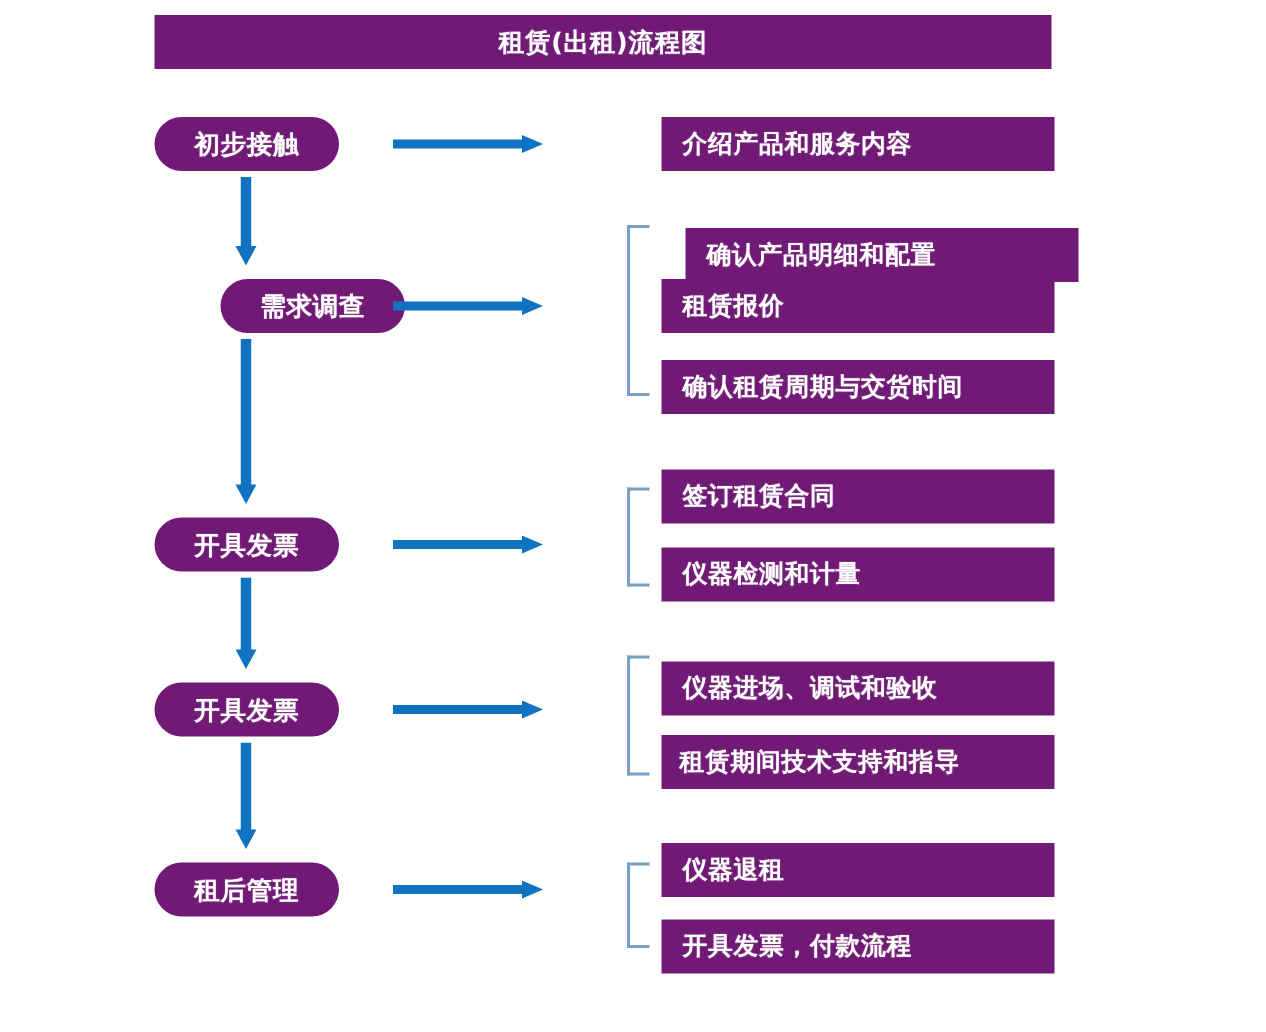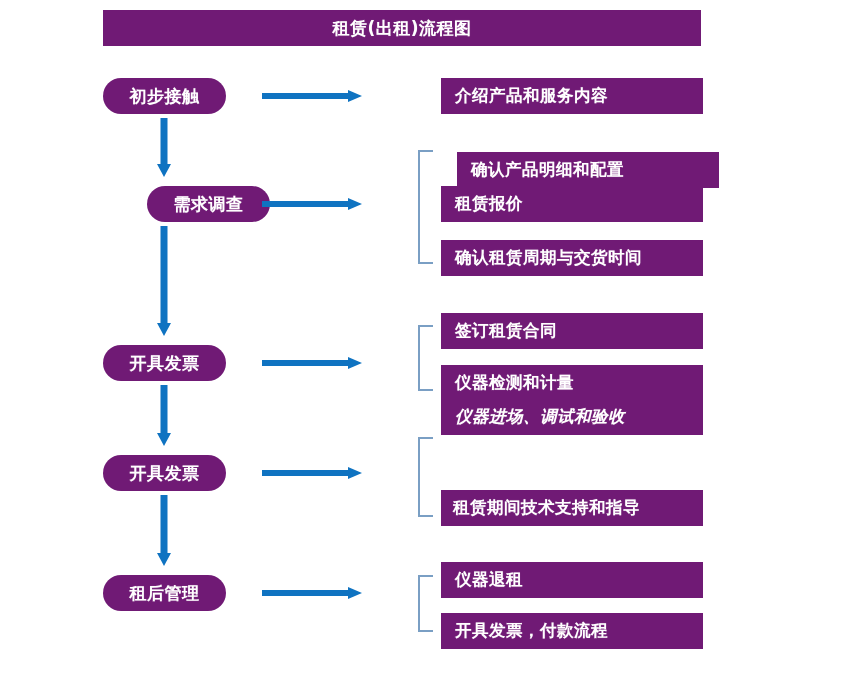--- a/index.html
+++ b/index.html
@@ -145,18 +145,18 @@
   <div class="bracket" style="left:418px; top:325px; height:66px;"></div>
   <div class="bracket" style="left:418px; top:437px; height:80px;"></div>
   <div class="bracket" style="left:418px; top:575px; height:57px;"></div>
 
   <div class="box detail-box" style="top:78px;">介绍产品和服务内容</div>
   <div class="box detail-box" style="top:152px;margin-left:16px;">确认产品明细和配置</div>
   <div class="box detail-box" style="top:186px;">租赁报价</div>
   <div class="box detail-box" style="top:240px;">确认租赁周期与交货时间</div>
   <div class="box detail-box" style="top:313px;text-align:right;">签订租赁合同</div>
   <div class="box detail-box" style="top:365px;">仪器检测和计量</div>
-  <div class="box detail-box" style="top:399px;font-style:italic;">仪器进场、调试和验收</div>
+  <div class="box detail-box" style="top:441px;">仪器进场、调试和验收</div>
   <div class="box detail-box" style="top:490px;padding-left:12px;">租赁期间技术支持和指导</div>
   <div class="box detail-box" style="top:562px;">仪器退租</div>
   <div class="box detail-box" style="top:613px;">开具发票，付款流程</div>
 
 </div>
 
 </body></html>

